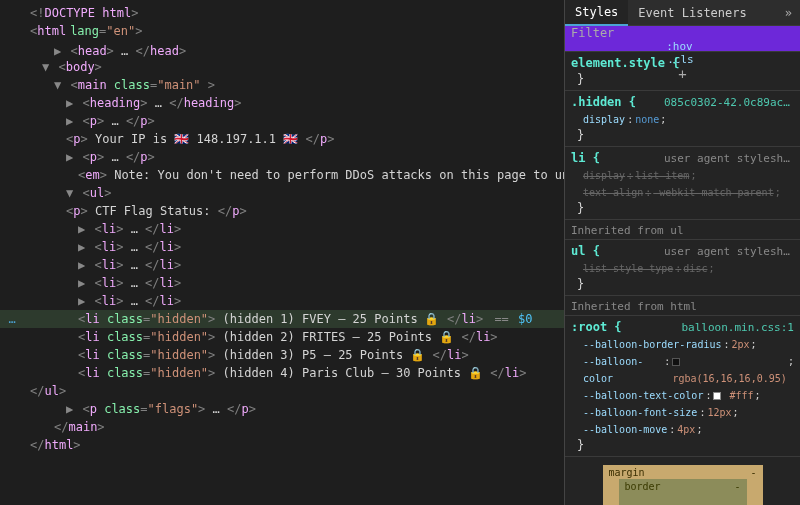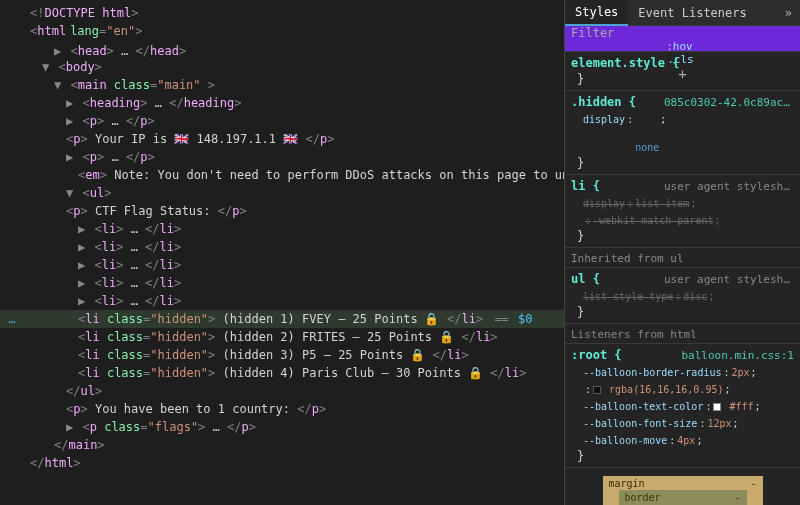--- a/index.html
+++ b/index.html
@@ -195,21 +195,20 @@
       color: #d4d4d4;
       margin: 0 2px;
     }
 
     .style-val {
       color: #ce9178;
     }
 
     .style-val.none-val {
       color: #569cd6;
-      margin-top: 28px;
     }
 
     .style-inherited-label {
       font-size: 11px;
       color: #888;
       padding: 4px 6px 2px 6px;
       border-bottom: 1px solid #3a3a3a;
     }
 
     .brace { color: #d4d4d4; }
@@ -466,34 +465,25 @@
       <span class="tag-bracket">&lt;</span><span class="tag-name">li</span>
       <span class="attr-name"> class</span><span class="punct">=</span><span class="hidden-class">"hidden"</span><span class="tag-bracket">&gt;</span>
       <span class="text-content">(hidden 4) Paris Club – 30 Points 🔒 </span>
       <span class="tag-bracket">&lt;/</span><span class="tag-name">li</span><span class="tag-bracket">&gt;</span>
     </span>
   </div>
 
   <div class="html-line">
     <span class="line-gutter"></span>
     <span class="dot-marker"></span>
-    <span style="margin-left:36px">
+    <span style="">
       <span class="tag-bracket">&lt;/</span><span class="tag-name">ul</span><span class="tag-bracket">&gt;</span>
     </span>
   </div>
 
-  <div class="html-line">
-    <span class="line-gutter"></span>
-    <span class="dot-marker"></span>
-    <span style="margin-left:36px">
-      <span class="tag-bracket">&lt;</span><span class="tag-name">p</span><span class="tag-bracket">&gt;</span>
-      <span class="text-content">You have been to 1 country:</span>
-      <span class="tag-bracket">&lt;/</span><span class="tag-name">p</span><span class="tag-bracket">&gt;</span>
-    </span>
-  </div>
 
   <div class="html-line">
     <span class="line-gutter"></span>
     <span class="dot-marker"></span>
     <span style="margin-left:36px">
       <span class="expand-arrow">▶</span>
       <span class="tag-bracket">&lt;</span><span class="tag-name">p</span>
       <span class="attr-name"> class</span><span class="punct">=</span><span class="attr-value">"flags"</span><span class="tag-bracket">&gt;</span>
       <span class="text-content">…</span>
       <span class="tag-bracket">&lt;/</span><span class="tag-name">p</span><span class="tag-bracket">&gt;</span>
@@ -566,20 +556,21 @@
         <span class="style-selector">li {</span>
         <span class="style-source" style="color:#888;">user agent stylesheet</span>
       </div>
       <div class="style-rule strikethrough-prop">
         <span class="style-prop">display</span>
         <span class="style-colon">:</span>
         <span class="style-val">list-item</span>
         <span style="color:#666;margin-left:1px">;</span>
       </div>
       <div class="style-rule strikethrough-prop">
+        <span class="style-prop">text-align</span>
         <span class="style-colon">:</span>
         <span class="style-val">-webkit-match-parent</span>
         <span style="color:#666;margin-left:1px">;</span>
       </div>
       <div style="padding-left:6px;">
         <span class="brace">}</span>
       </div>
     </div>
 
     <div class="style-inherited-label">Inherited from ul</div>
@@ -593,34 +584,35 @@
         <span class="style-prop">list-style-type</span>
         <span class="style-colon">:</span>
         <span class="style-val">disc</span>
         <span style="color:#666;margin-left:1px">;</span>
       </div>
       <div style="padding-left:6px;">
         <span class="brace">}</span>
       </div>
     </div>
 
-    <div class="style-inherited-label">Listeners from html</div>
+    <div class="style-inherited-label">Inherited from html</div>
 
     <div class="style-section">
       <div class="style-section-header">
         <span class="style-selector">:root {</span>
         <span class="style-source" style="color:#4ec9b0;">balloon.min.css:1</span>
       </div>
       <div class="style-rule">
         <span class="style-prop">--balloon-border-radius</span>
         <span class="style-colon">:</span>
         <span class="style-val"> 2px</span>
         <span style="color:#d4d4d4;margin-left:1px">;</span>
       </div>
       <div class="style-rule">
+        <span class="style-prop">--balloon-color</span>
         <span class="style-colon">:</span>
         <span>
           <span class="color-swatch" style="background:#101010;"></span>
           <span class="style-val"> rgba(16,16,16,0.95)</span>
         </span>
         <span style="color:#d4d4d4;margin-left:1px">;</span>
       </div>
       <div class="style-rule">
         <span class="style-prop">--balloon-text-color</span>
         <span class="style-colon">:</span>

